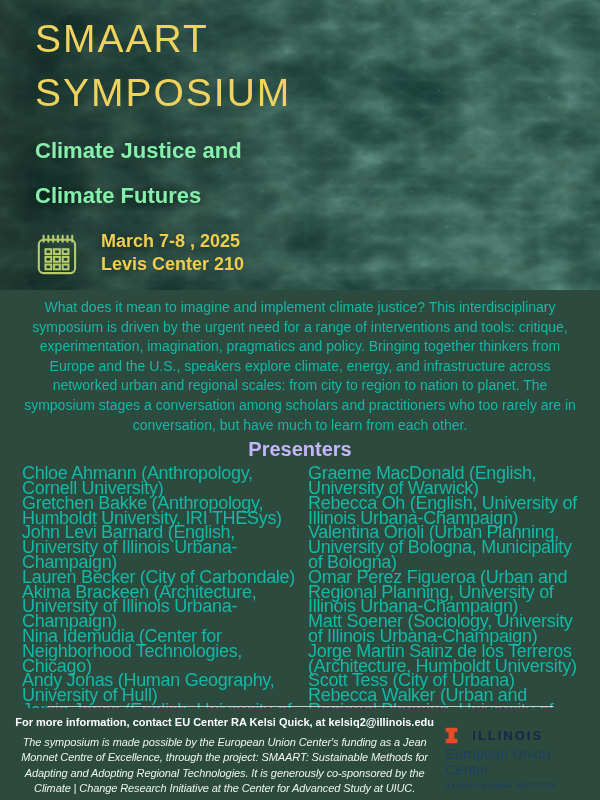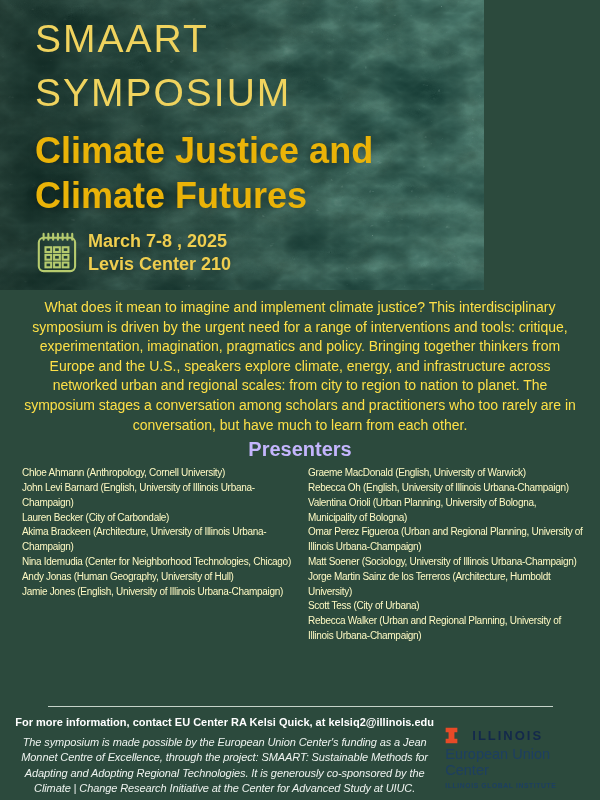--- a/index.html
+++ b/index.html
@@ -6,59 +6,59 @@
   html,body { background:#222; }
   .poster{
     position:relative;
     width:600px; height:800px;
     margin:0 auto;
     overflow:hidden;
     font-family:"Liberation Sans", sans-serif;
     background:#2c4a3d;
   }
   
-  .hero{ position:relative; width:484px; height:290px; background:#10211a; overflow:hidden; }
+  .hero{ position:relative; width:600px; height:290px; background:#10211a; overflow:hidden; }
   .forest{ position:absolute; inset:0; display:block; }
   .hero-content{ position:relative; z-index:2; padding:12px 20px 0 35px; }
   .title{
     color:#f0d35e;
     font-size:39px; font-weight:400;
     letter-spacing:2px; line-height:54px;
   }
   .subtitle{
     margin-top:8px;
-    color:#eab308;
-    font-size:36px; font-weight:700;
+    color:#86efac;
+    font-size:22px; font-weight:700;
     line-height:45px;
     text-shadow:0 1px 8px rgba(0,0,0,0.35);
   }
-  .date-row{ display:flex; align-items:center; gap:11px; margin-top:12px; }
+  .date-row{ display:flex; align-items:flex-end; gap:24px; margin-top:12px; }
   .cal-icon{ flex:0 0 auto; display:block; }
   .date-lines{ color:#efce4f; font-weight:700; font-size:18px; line-height:23px; text-shadow:0 1px 6px rgba(0,0,0,0.35); }
   
   .green{ position:relative; width:600px; height:510px; background:#2c4a3d; }
   .intro{
     margin:8px auto 0;
     max-width:560px;
     text-align:center;
-    color:#fde047;
+    color:#14b8a6;
     font-size:14px; line-height:19.6px;
   }
   .presenters-heading{
     margin:3px 0 5px;
     text-align:center;
     color:#c4b5fd;
     font-size:20px; font-weight:700;
   }
   .columns{
     display:flex; gap:8px;
     padding:0 14px 0 22px;
     max-height:242px; overflow:hidden;
   }
-  .col{ flex:1; color:#fef9c3; font-size:10px; line-height:14.8px; letter-spacing:-0.3px; }
+  .col{ flex:1; color:#14b8a6; font-size:18px; line-height:14.8px; letter-spacing:-0.3px; }
   .presenter-entry{ margin:0; }
   
   .footer-wrap{ position:absolute; left:0; right:0; bottom:0; padding-bottom:8px; }
   .divider{ height:1px; width:505px; margin:0 auto 6px; background:#c6d3ca; }
   .footer-row{ display:flex; align-items:flex-start; padding:0 6px 4px 4px; }
   .footer-texts{ width:452px; text-align:center; }
   .contact{
     color:#ffffff; font-weight:700;
     font-size:11px; white-space:nowrap;
     margin:3px 0 7px;
@@ -155,20 +155,21 @@
   </section>
 
   <section class="green">
     <p class="intro">What does it mean to imagine and implement climate justice? This interdisciplinary symposium is driven by the urgent need for a range of interventions and tools: critique, experimentation, imagination, pragmatics and policy. Bringing together thinkers from Europe and the U.S., speakers explore climate, energy, and infrastructure across networked urban and regional scales: from city to region to nation to planet. The symposium stages a conversation among scholars and practitioners who too rarely are in conversation, but have much to learn from each other.</p>
 
     <h3 class="presenters-heading">Presenters</h3>
 
     <div class="columns">
       <div class="col">
           <div class="presenter-entry">Chloe Ahmann (Anthropology, Cornell University)</div>
+          <div class="presenter-entry">Gretchen Bakke (Anthropology, Humboldt University, IRI THESys)</div>
           <div class="presenter-entry">John Levi Barnard (English, University of Illinois Urbana-Champaign)</div>
           <div class="presenter-entry">Lauren Becker (City of Carbondale)</div>
           <div class="presenter-entry">Akima Brackeen (Architecture, University of Illinois Urbana-Champaign)</div>
           <div class="presenter-entry">Nina Idemudia (Center for Neighborhood Technologies, Chicago)</div>
           <div class="presenter-entry">Andy Jonas (Human Geography, University of Hull)</div>
           <div class="presenter-entry">Jamie Jones (English, University of Illinois Urbana-Champaign)</div>
         </div>
       <div class="col">
           <div class="presenter-entry">Graeme MacDonald (English, University of Warwick)</div>
           <div class="presenter-entry">Rebecca Oh (English, University of Illinois Urbana-Champaign)</div>

